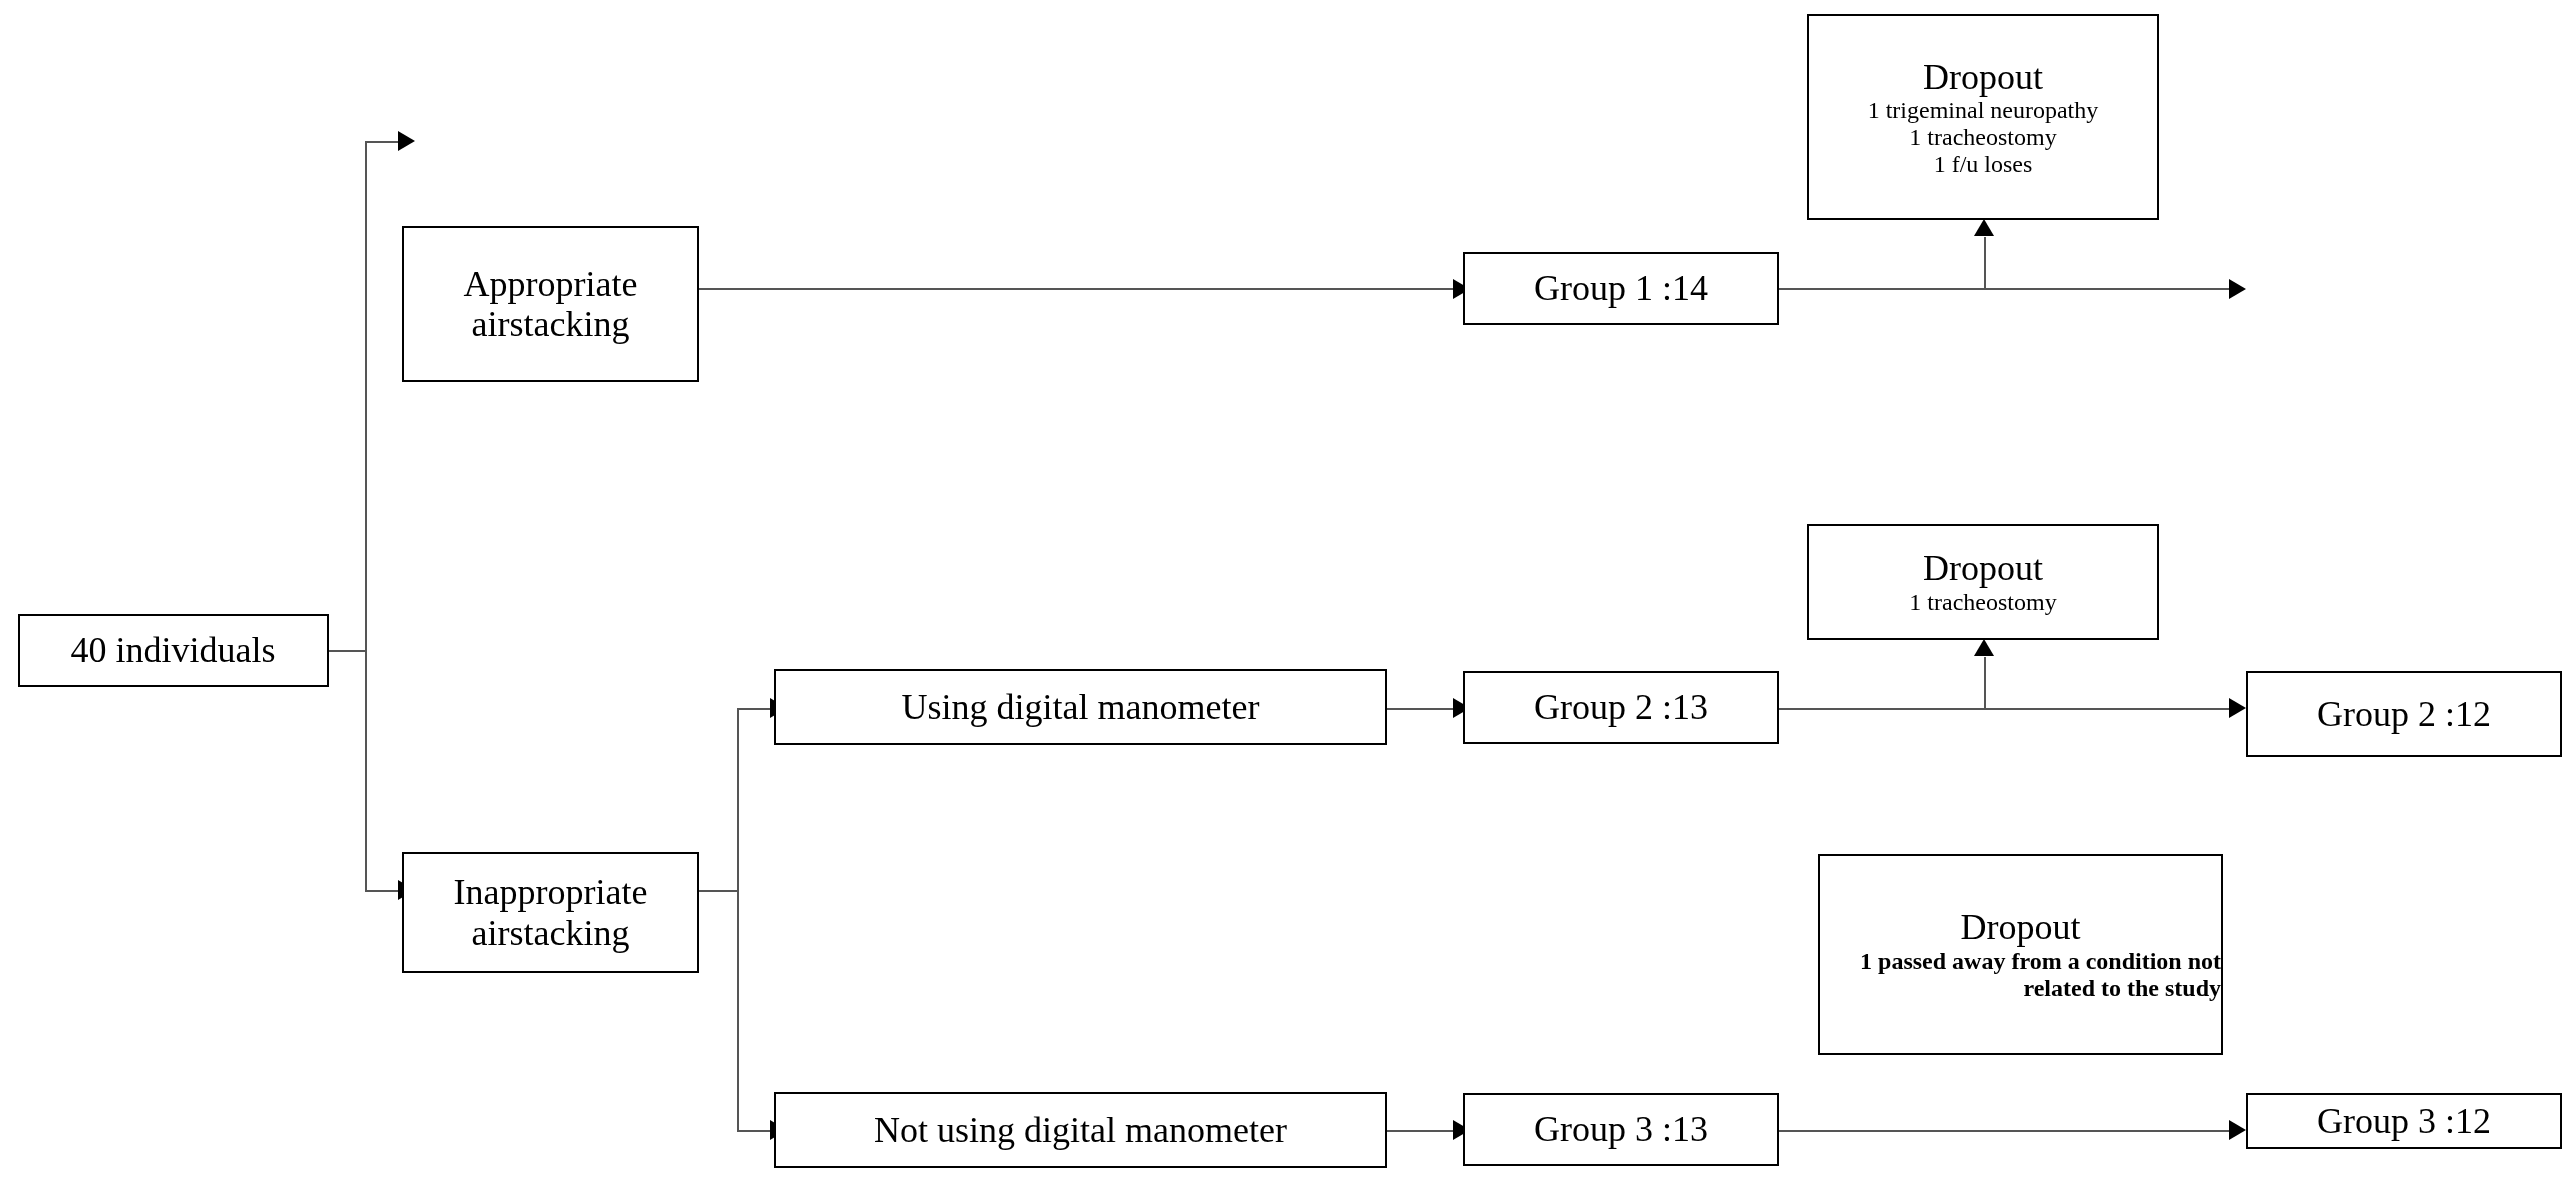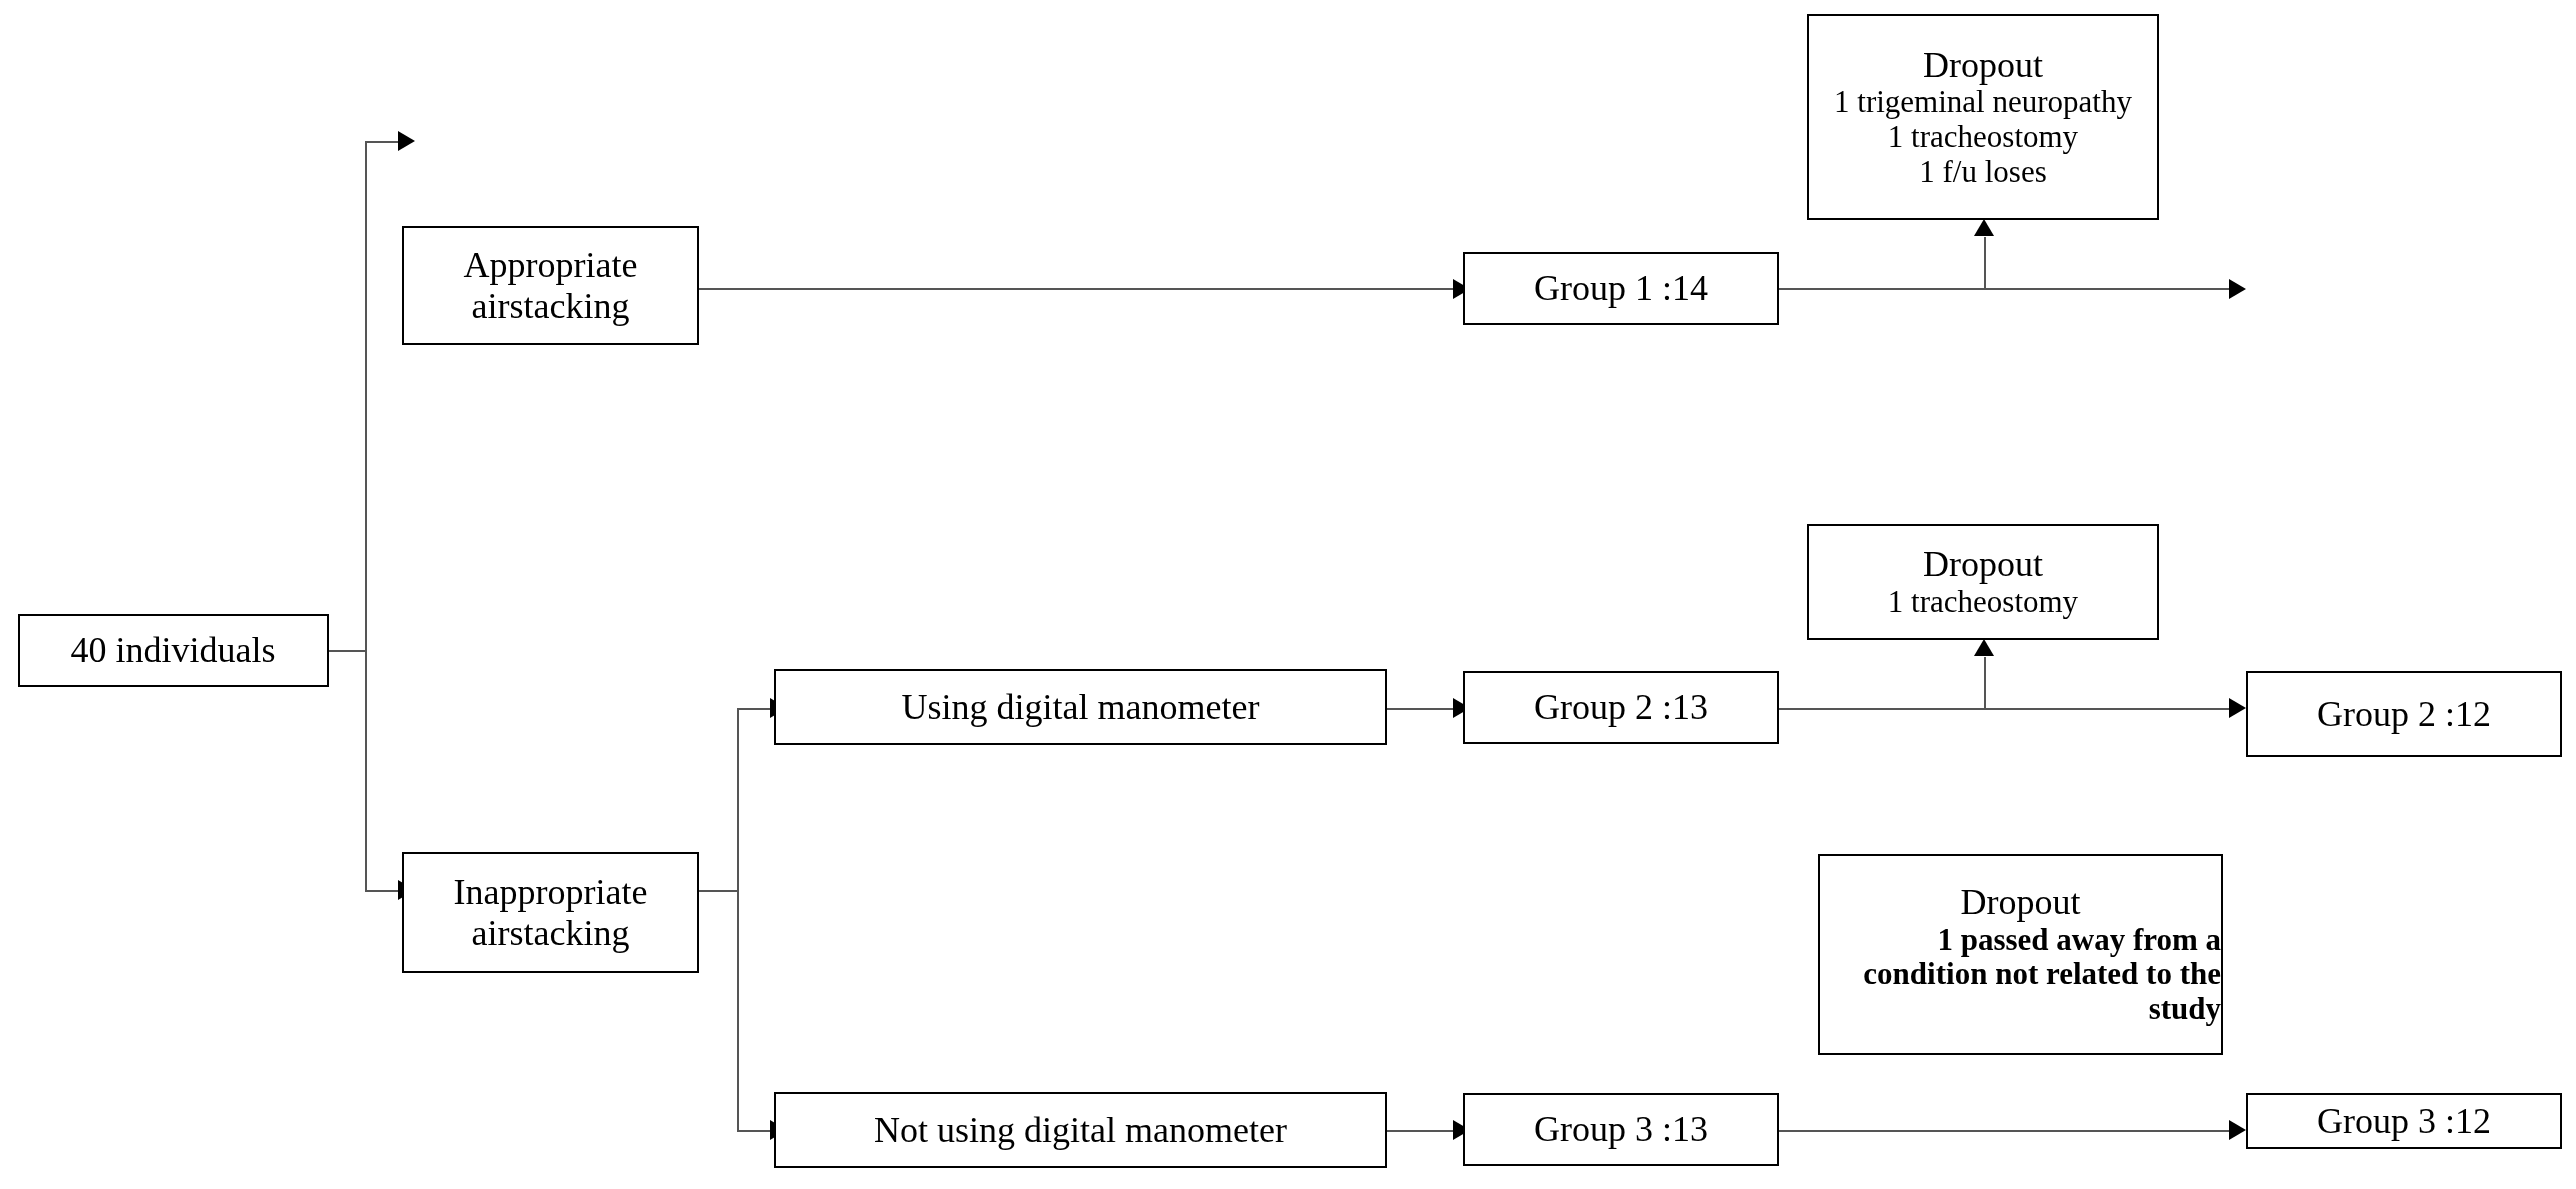--- a/index.html
+++ b/index.html
@@ -27,21 +27,21 @@
     text-align: right;
     color: #000000;
     line-height: 1.12;
     z-index: 3;
   }
   .node .ttl {
     font-size: 36px;
     white-space: nowrap;
   }
   .node .sub {
-    font-size: 31px;
+    font-size: 24px;
     white-space: nowrap;
   }
   .node .sub.wrap {
     white-space: normal;
     padding: 0 0;
     font-weight: bold;
   }
   .node.single .ttl {
     font-size: 36px;
   }
@@ -122,21 +122,21 @@
   <div class="vline" style="left:1984px; top:657px; height:51px;"></div>
   <div class="arrow-u" style="left:1974px; top:639px;"></div>
 
   <div class="hline" style="left:1778px; top:1130px; width:462px;"></div>
   <div class="arrow-r" style="left:2229px; top:1120px;"></div>
 
   <div class="node single" style="left:17.5px; top:614px; width:311px; height:73px;">
     <span class="ttl">40 individuals</span>
   </div>
 
-  <div class="node" style="left:402px; top:226px; width:297px; height:119px;">
+  <div class="node" style="left:402px; top:226px; width:297px; height:156px;">
     <span class="ttl">Appropriate</span>
     <span class="ttl">airstacking</span>
   </div>
 
   <div class="node" style="left:402px; top:852px; width:297px; height:121px;">
     <span class="ttl">Inappropriate</span>
     <span class="ttl">airstacking</span>
   </div>
 
   <div class="node single" style="left:774px; top:669px; width:613px; height:76px;">

